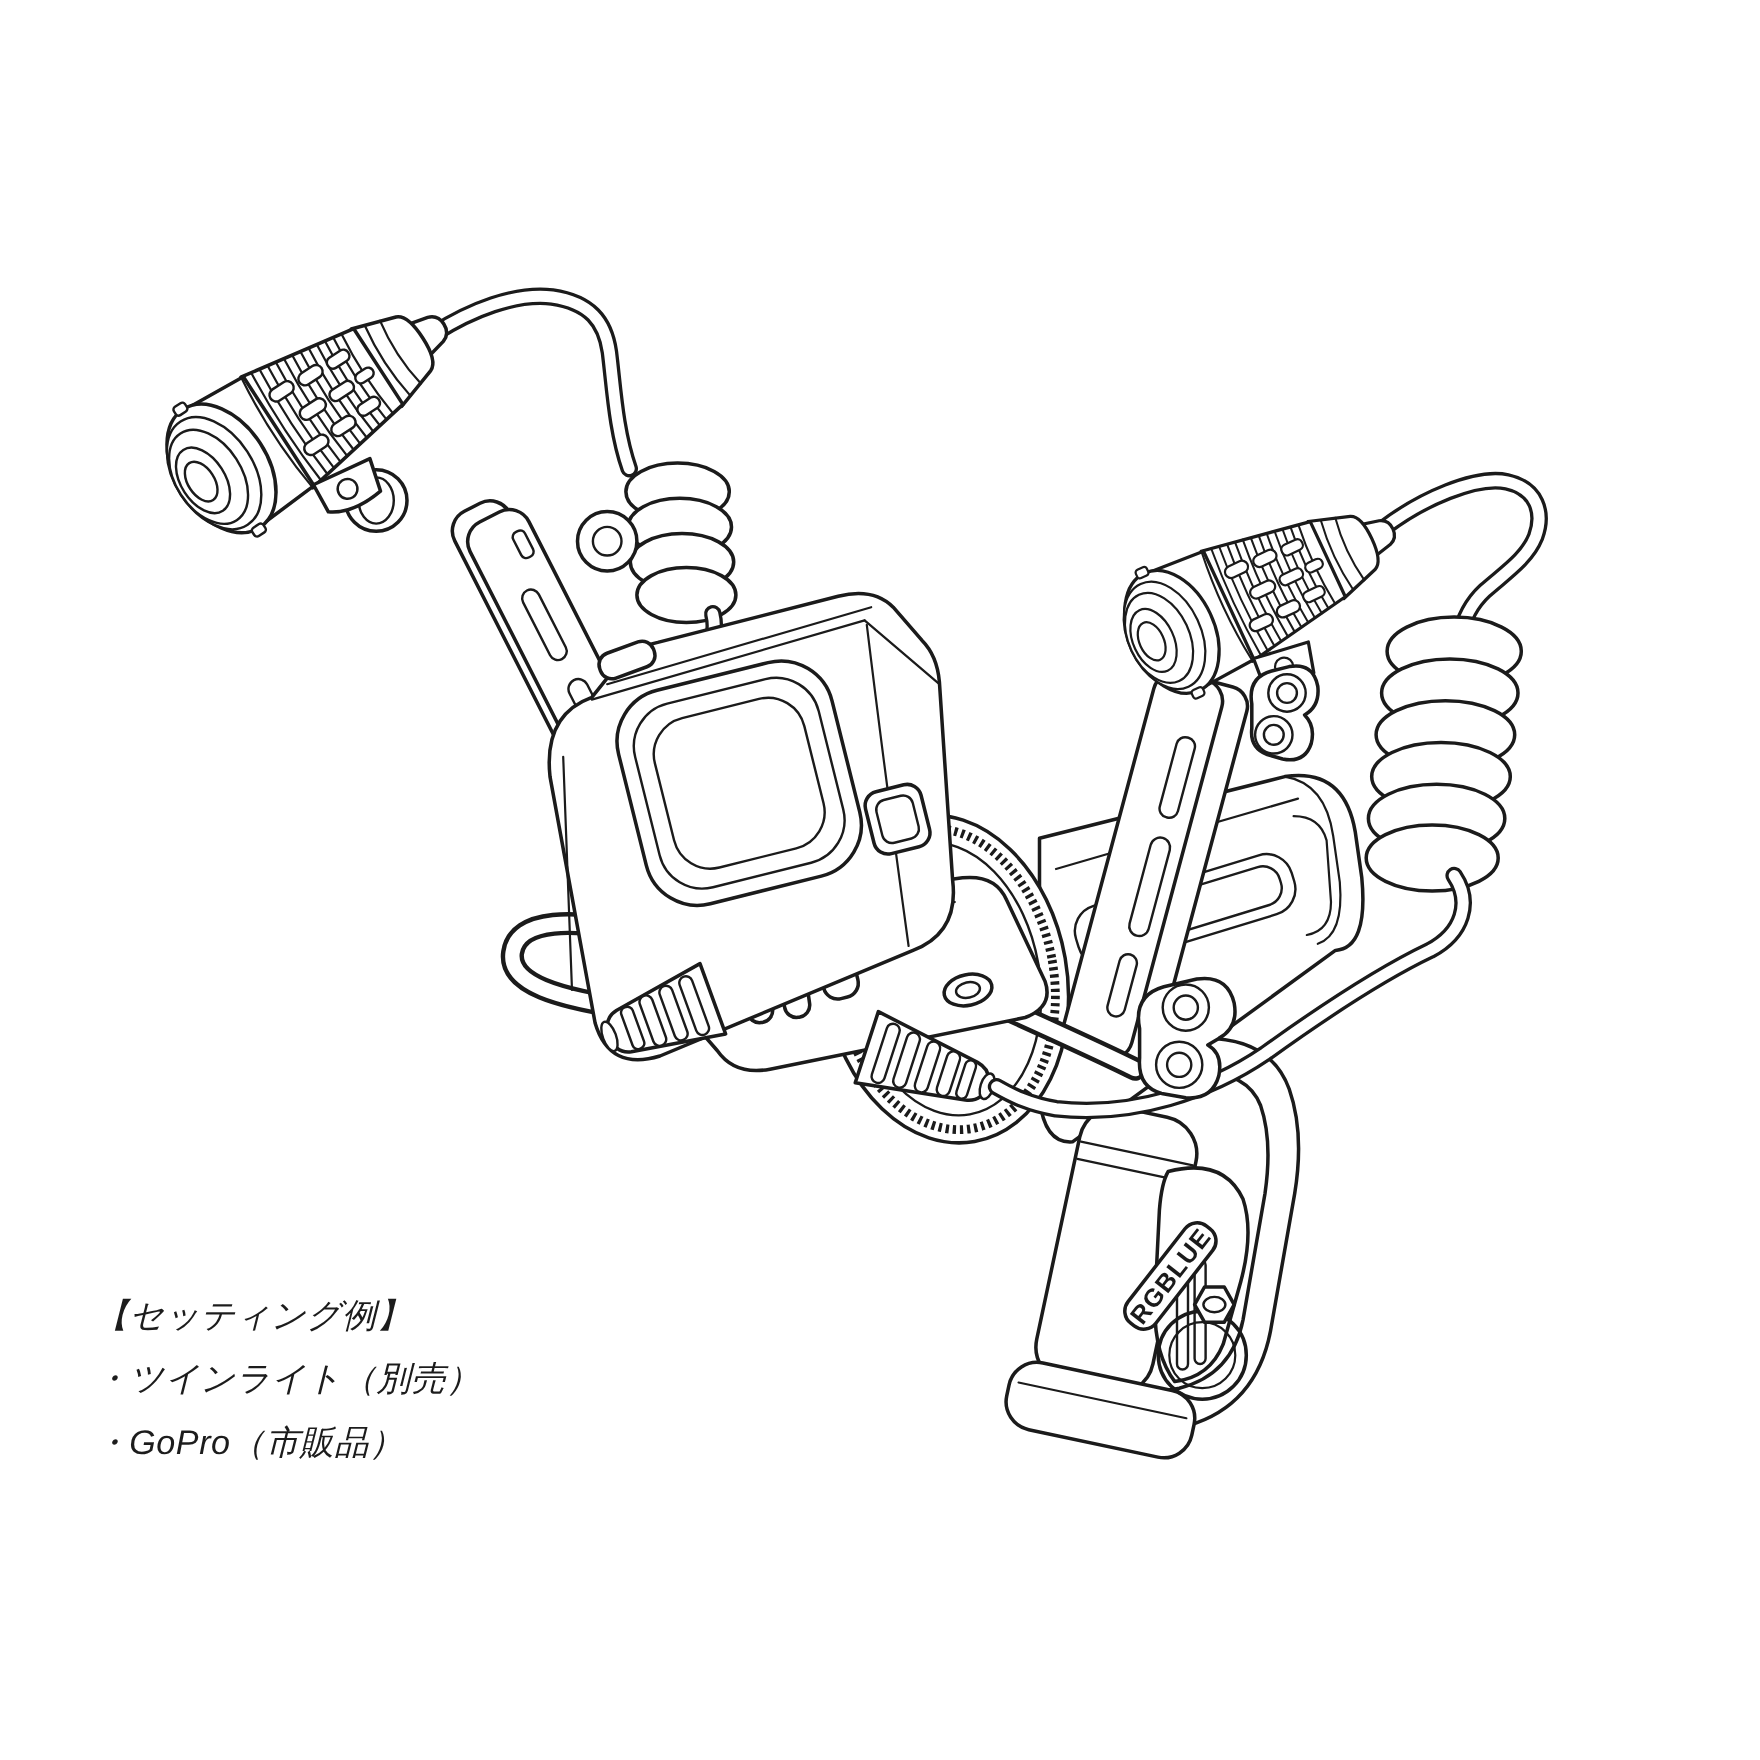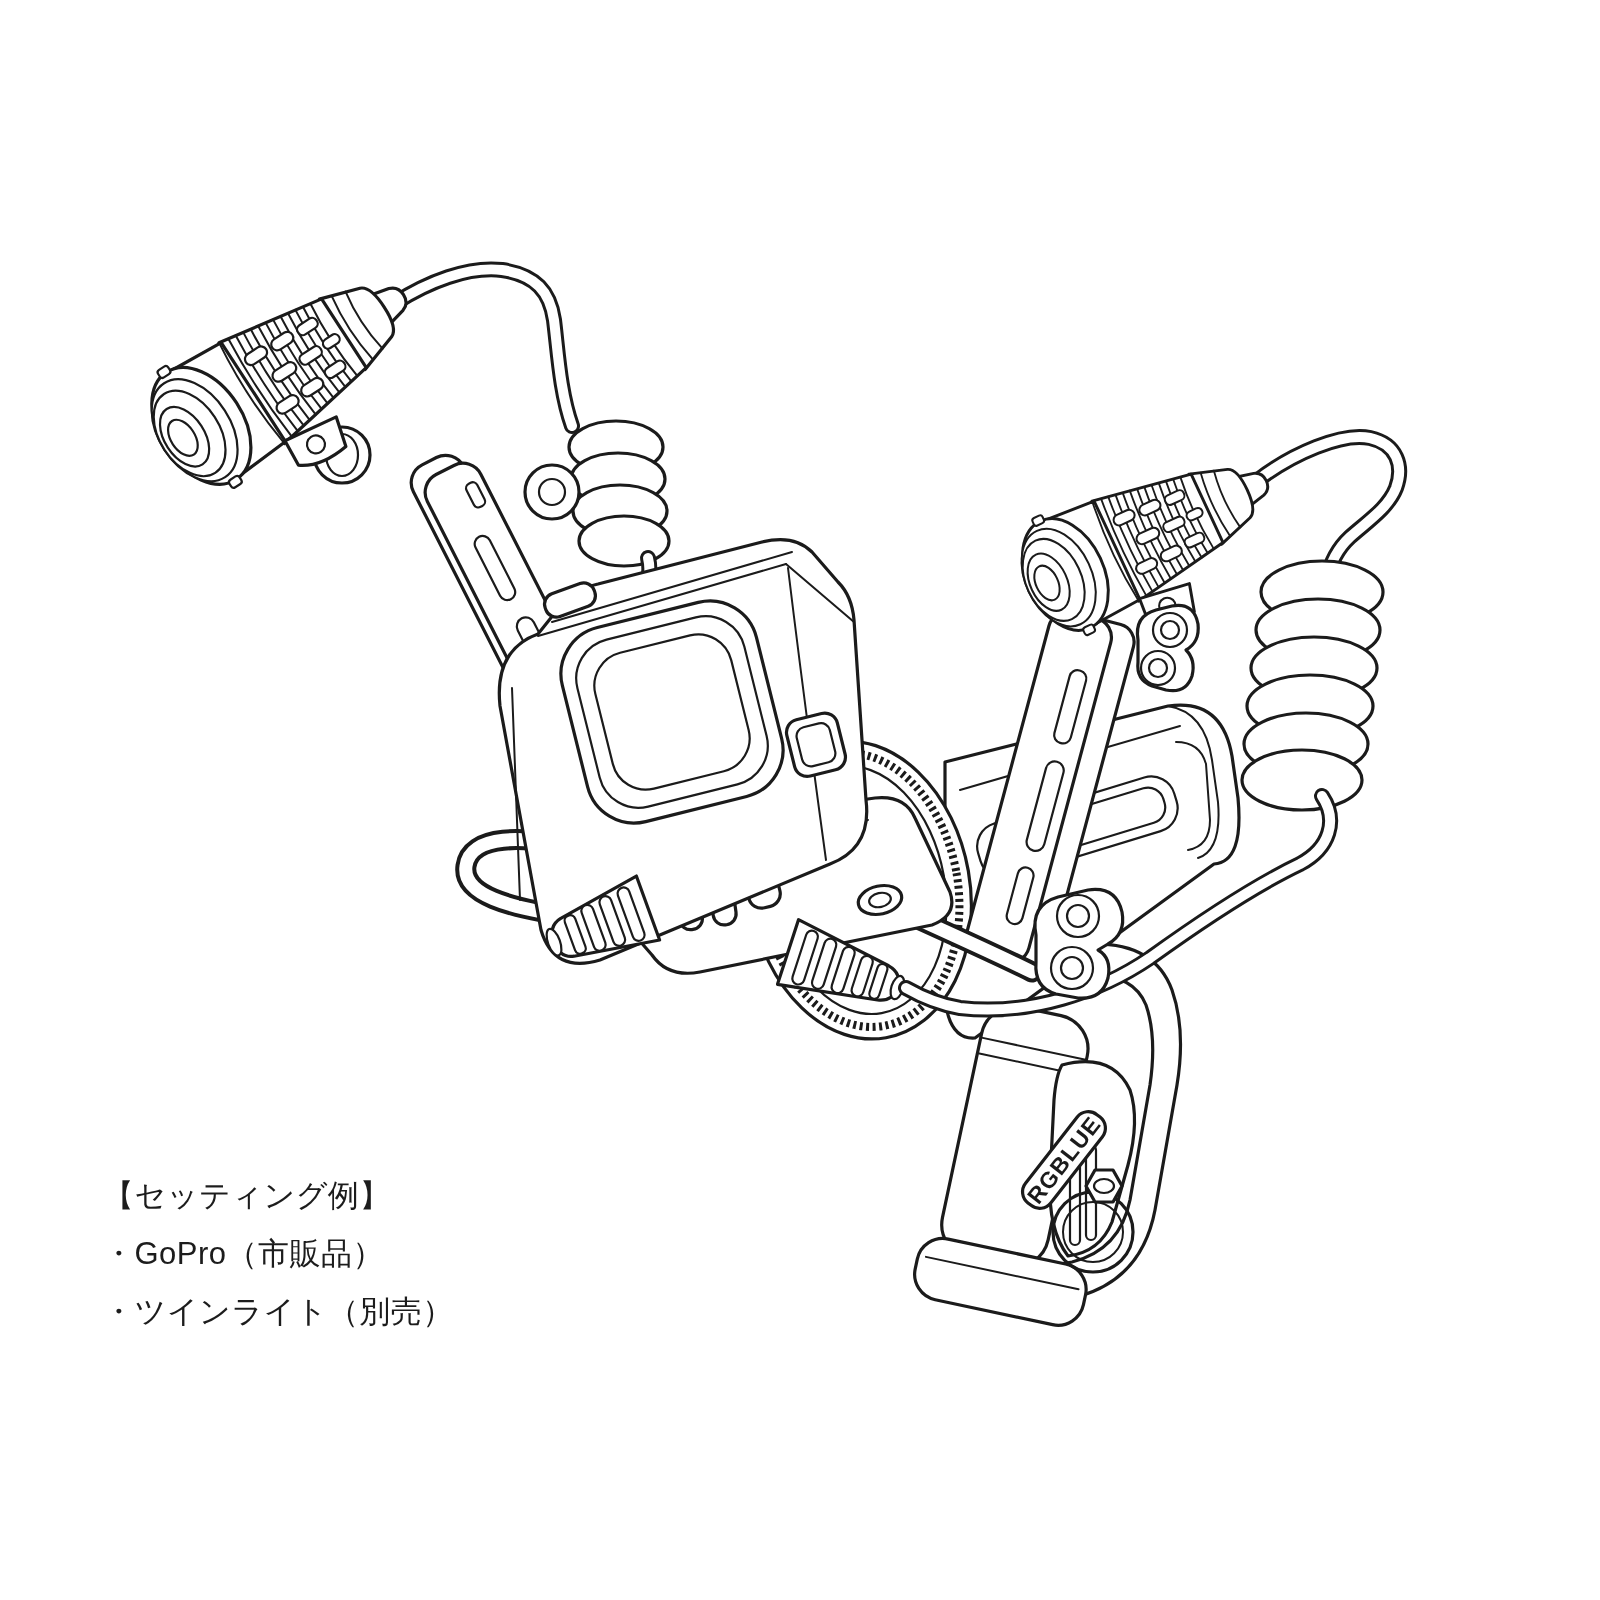--- a/index.html
+++ b/index.html
@@ -1,20 +1,20 @@
 <!DOCTYPE html>
 <html><head>
 <meta charset="utf-8">
 <style>
   html,body{margin:0;padding:0;background:#fff;}
   .page{position:relative;width:1600px;height:1600px;background:#fff;overflow:hidden;
         font-family:"Liberation Sans","DejaVu Sans",sans-serif;}
   .art{position:absolute;left:0;top:0;}
-  .caption{position:absolute;left:103px;top:1176px;color:#1c1c1c;font-size:31px;
-           letter-spacing:0.5px;}
+  .caption{position:absolute;left:86px;top:1176px;color:#1c1c1c;font-size:31px;
+           letter-spacing:0.5px;font-style:italic;}
   .caption .line{height:58px;line-height:40px;white-space:pre;}
   svg *{vector-effect:none;}
   .ln{fill:none;stroke:#1b1b1b;stroke-width:3.2;stroke-linecap:round;stroke-linejoin:round;}
   .lnthin{fill:none;stroke:#1b1b1b;stroke-width:2;stroke-linecap:round;}
   .wh{fill:#ffffff;stroke:#1b1b1b;stroke-width:3.2;stroke-linejoin:round;}
   .whthin{fill:#ffffff;stroke:#1b1b1b;stroke-width:2.2;stroke-linejoin:round;}
   .tube-o{fill:none;stroke:#1b1b1b;stroke-width:16;stroke-linecap:round;}
   .tube-i{fill:none;stroke:#ffffff;stroke-width:10;stroke-linecap:round;}
   .bar-o{fill:none;stroke:#1b1b1b;stroke-width:21;stroke-linecap:round;}
   .bar-i{fill:none;stroke:#ffffff;stroke-width:13;stroke-linecap:round;}
@@ -267,17 +267,17 @@
       <path class="wh" d="M 1036,935 Q 1030,905 1058,897 L 1088,890 Q 1116,886 1122,912 Q 1126,934 1108,944 L 1098,950 Q 1112,958 1108,978 Q 1102,1000 1078,998 L 1056,994 Q 1034,988 1036,962 Z"></path>
       <circle class="whthin" cx="1078" cy="916" r="21"></circle>
         <circle class="whthin" cx="1078" cy="916" r="11"></circle>
       <circle class="whthin" cx="1072" cy="968" r="21"></circle>
         <circle class="whthin" cx="1072" cy="968" r="11"></circle>
     </g>
   </svg>
 
   <div class="caption">
     <div class="line">【セッティング例】</div>
+    <div class="line">・ツインライト（別売）</div>
     <div class="line">・GoPro（市販品）</div>
-    <div class="line">・ツインライト（別売）</div>
   </div>
 
 </div>
 
 </body></html>

